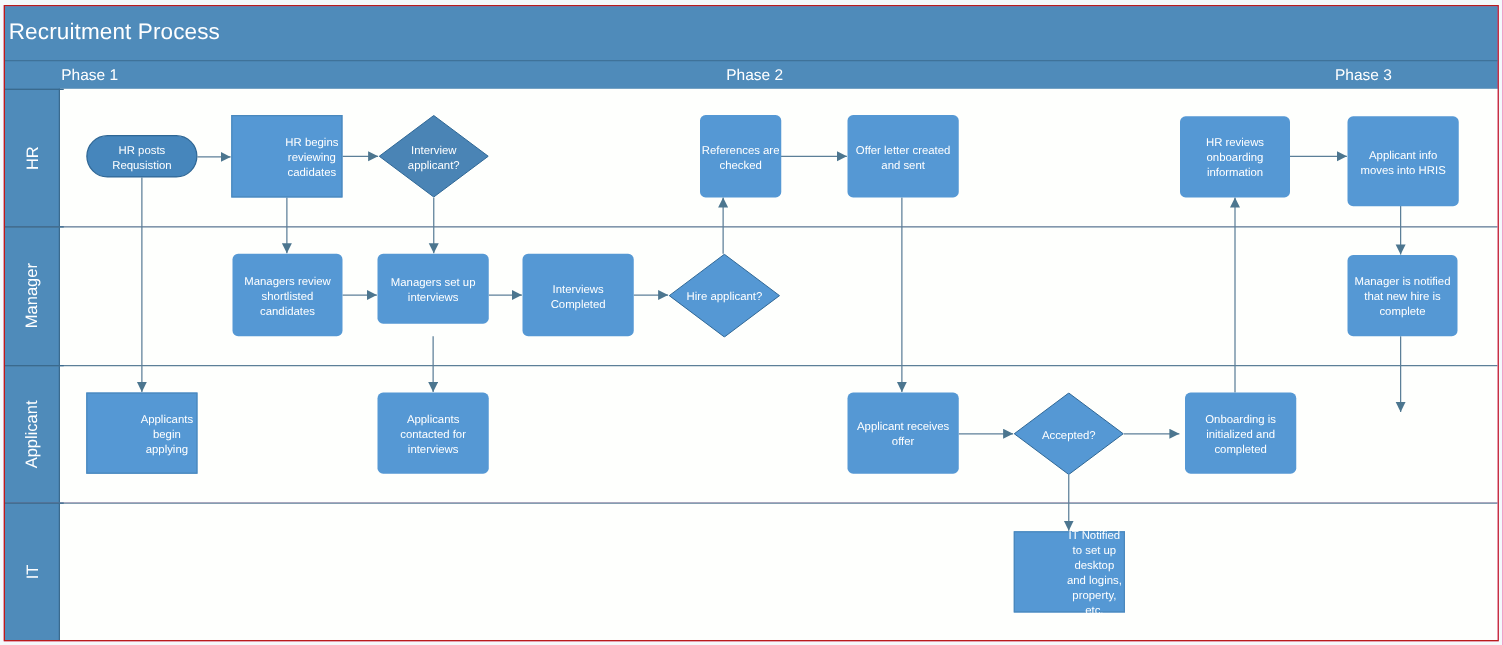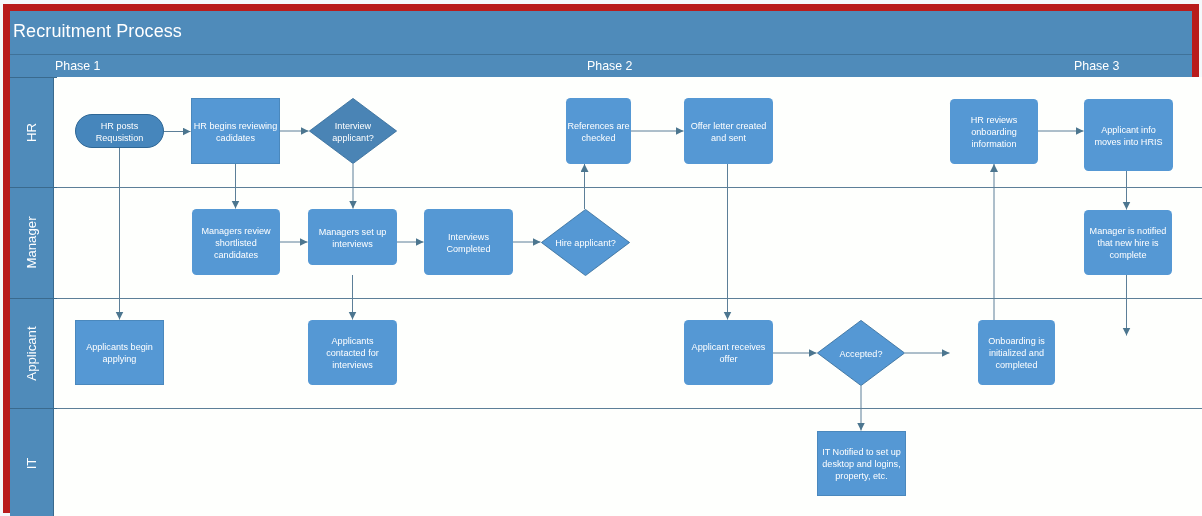--- a/index.html
+++ b/index.html
@@ -1,21 +1,21 @@
 <!DOCTYPE html>
 <html><head>
 <meta charset="utf-8">
 <title>Recruitment Process swimlane flowchart</title>
 <style>
   html,body{margin:0;padding:0;}
   body{width:1202px;height:516px;background:#f4f9fb;font-family:"Liberation Sans",sans-serif;overflow:hidden;}
   #stage{position:absolute;left:0;top:0;width:1202px;height:516px;}
 
   .diagram{position:absolute;left:3px;top:4px;width:1196px;height:509px;box-sizing:border-box;
-           border:7px solid #b91c1c;background:#ec4899;}
+           border:1px solid #b91c1c;background:#ec4899;}
 
   .titlebar{position:absolute;left:0;top:0;width:100%;height:43px;background:#4f8bba;}
   .title{position:absolute;left:3px;top:10px;color:#ffffff;font-size:18px;font-weight:400;letter-spacing:.1px;}
 
   .phasebar{position:absolute;left:0;top:43px;width:100%;height:24px;background:#4f8bba;
             border-top:1px solid #3f7299;border-bottom:1px solid #3f7299;box-sizing:border-box;}
   .phase{position:absolute;top:0;height:24px;color:#ffffff;font-size:12.4px;line-height:22px;white-space:nowrap;}
 
   .lanes{position:absolute;left:0;top:66px;width:1194px;height:441px;}
   .lane{position:absolute;left:0;width:1194px;box-sizing:border-box;}
@@ -24,21 +24,21 @@
   .lanehdr span{color:#ffffff;font-size:13.2px;white-space:nowrap;transform:rotate(-90deg);}
   .lanebody{position:absolute;left:44px;top:0;right:0;height:100%;background:#fefffd;}
   .lanediv{position:absolute;left:0;width:1194px;height:1px;background:#5c7f98;z-index:5;}
   .lanediv.hdrdiv{width:47px;background:#3a6a8e;}
   .phasediv{position:absolute;left:0;top:0;width:47px;height:1px;background:#3a6a8e;z-index:5;}
 
   svg.conn{position:absolute;left:0;top:0;width:1196px;height:509px;pointer-events:none;}
 
   .shape{position:absolute;background:#5598d4;color:#ffffff;font-size:9.1px;line-height:12px;
          text-align:center;display:flex;align-items:center;justify-content:center;box-sizing:border-box;}
-  .shape.rect{border-radius:0;border:1px solid #4a88bd;}
+  .shape.rect{border-radius:0;border:1px solid #4a88bd;padding-left:40px;}
   .shape.round{border-radius:4.5px;}
   .shape.stadium{border-radius:999px;background:#4686bc;border:1px solid #2f6795;}
   .shape.diamond{background:transparent;}
   .shape .txt{display:block;width:100%;padding:1px 1px 0;box-sizing:border-box;white-space:pre-line;position:relative;z-index:2;}
   .dia-bg{position:absolute;left:0;top:0;width:100%;height:100%;}
   .dia-bg svg{display:block;width:100%;height:100%;}
 </style>
 </head>
 <body>
 
@@ -185,21 +185,21 @@
 offer</div>
     </div>
     <div class="shape diamond" style="left:807px;top:309px;width:88px;height:66px">
       <div class="dia-bg">
         <svg viewBox="0 0 88 66" preserveAspectRatio="none">
           <polygon points="44,0.4 87.6,33 44,65.6 0.4,33" fill="#5598d4" stroke="#2f6795" stroke-width="0.8"></polygon>
         </svg>
       </div>
       <div class="txt">Accepted?</div>
     </div>
-    <div class="shape round" style="left:968px;top:309px;width:77px;height:65px">
+    <div class="shape round" style="left:944px;top:309px;width:89px;height:65px">
       <div class="txt">Onboarding is
 initialized and
 completed</div>
     </div>
     <div class="shape rect" style="left:807px;top:420px;width:89px;height:65px">
       <div class="txt">IT Notified to set up
 desktop and logins,
 property, etc.</div>
     </div>
   </div>

